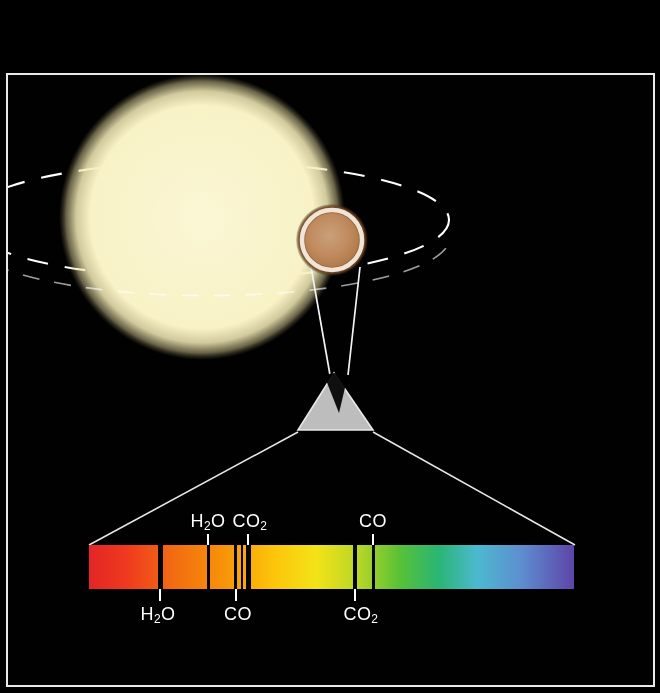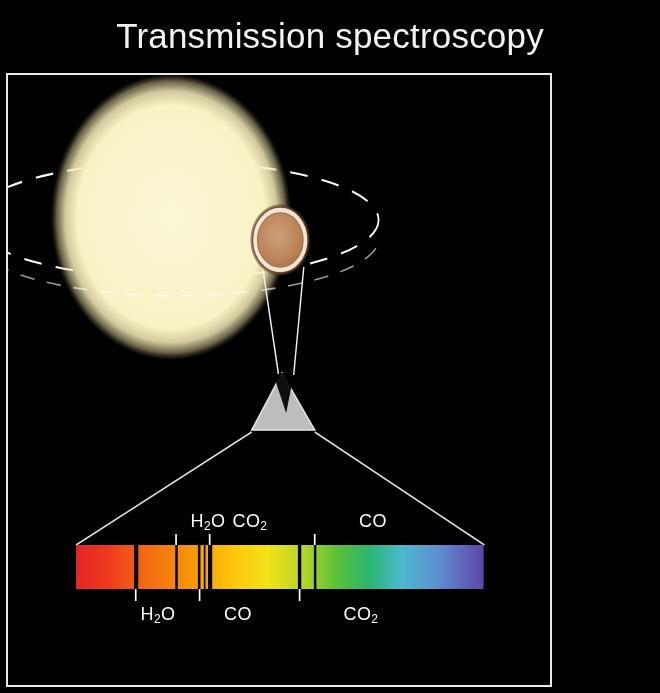--- a/index.html
+++ b/index.html
@@ -41,21 +41,21 @@
     letter-spacing: 0.2px;
     color: #f2f2f2;
     white-space: nowrap;
   }
 
   
   .figure-frame {
     position: absolute;
     left: 6px;
     top: 73px;
-    width: 546px;
+    width: 649px;
     height: 614px;
     box-sizing: border-box;
     border: 2px solid #e9e9e9;
     background: #010101;
     overflow: hidden;
   }
   .figure-stage {
     position: absolute;
     left: 0;
     top: 0;
@@ -88,23 +88,20 @@
     vertical-align: baseline;
     position: relative;
     top: 3px;
   }
 </style>
 </head>
 <body>
 
 <div id="root">
 
-  <div class="title-bar">
-    <div class="title-text">Transmission spectroscopy</div>
-  </div>
 
   <div class="figure-frame">
     <div class="figure-stage">
 
       <svg class="svg-layer" viewBox="0 0 645 610" preserveAspectRatio="none">
         <defs>
           <radialGradient id="starGlow" cx="50%" cy="50%" r="50%">
             <stop offset="0%" stop-color="#fbf6d5" stop-opacity="1"></stop>
             <stop offset="78%" stop-color="#f8f2c6" stop-opacity="1"></stop>
             <stop offset="88%" stop-color="#f5edb9" stop-opacity="0.85"></stop>

